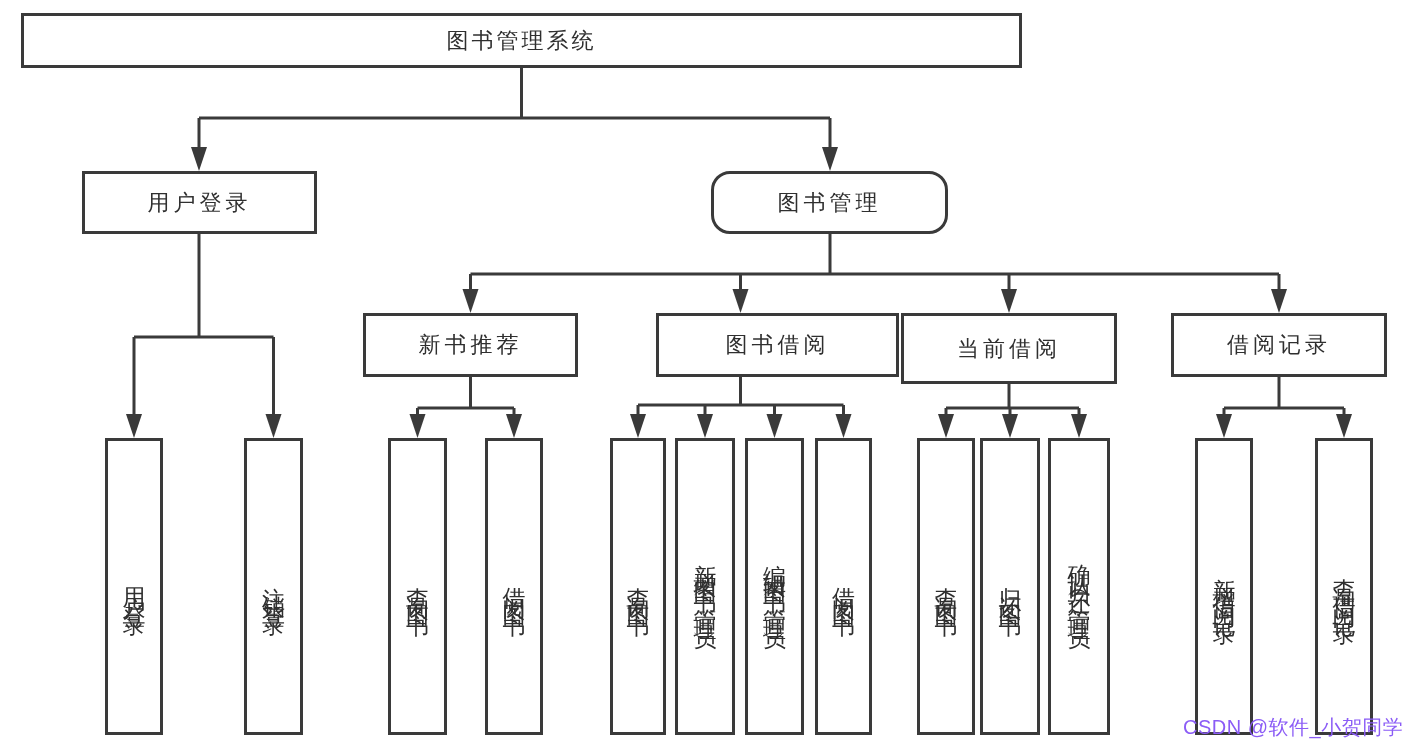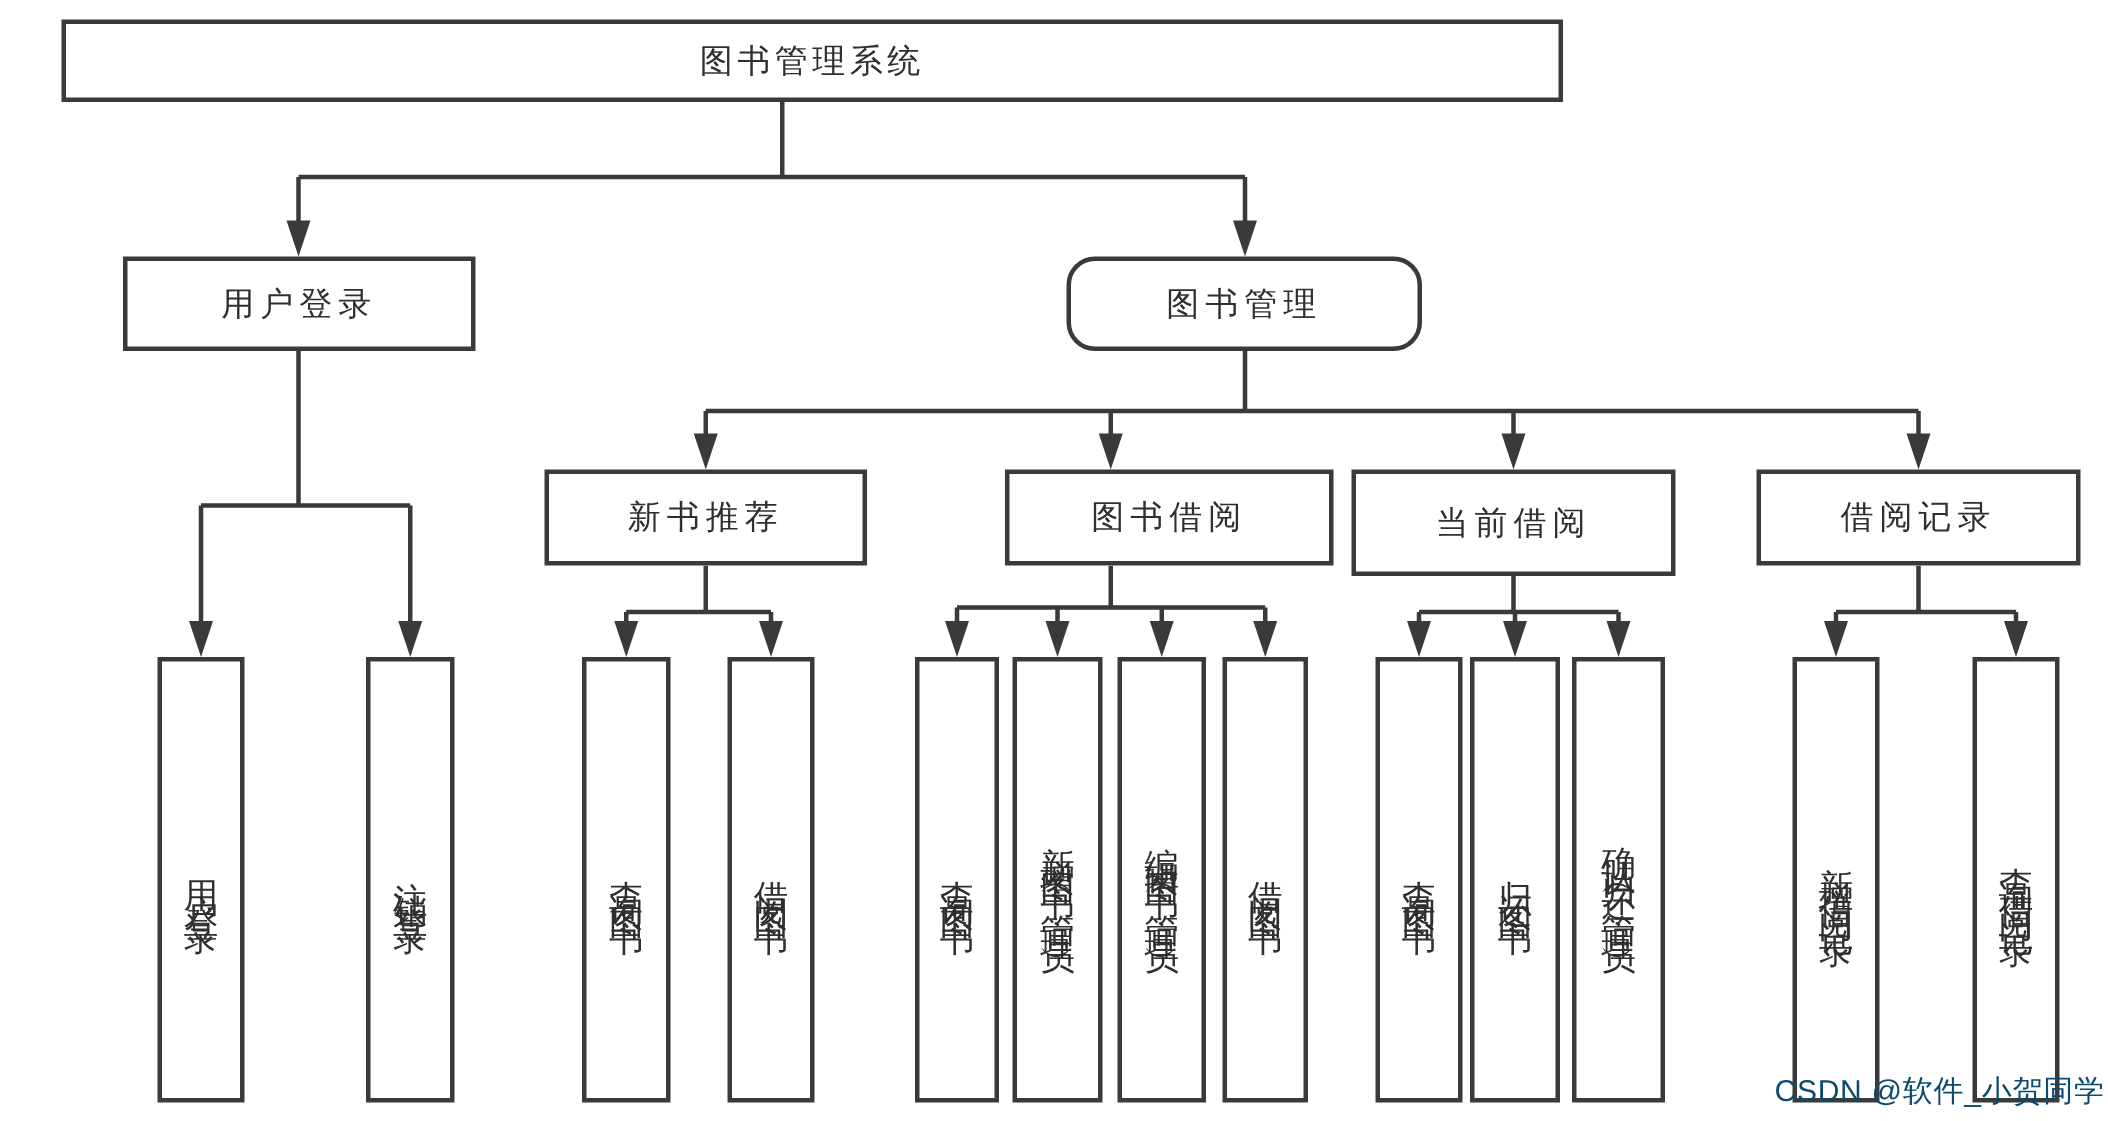--- a/index.html
+++ b/index.html
@@ -37,21 +37,21 @@
     line-height: 1;
     white-space: nowrap;
     color: #2f2f2f;
   }
   .watermark {
     position: absolute;
     left: 1183px;
     top: 714px;
     z-index: 10;
     font-size: 20px;
-    color: #0c4a6e;
+    color: #8b5cf6;
     letter-spacing: 0.5px;
     white-space: nowrap;
   }
 </style>
 </head>
 <body>
 
 <div id="canvas">
 
   <svg id="connectors" width="1405" height="747" viewBox="0 0 1405 747">
@@ -87,35 +87,35 @@
       <polygon points="766.5,414 782.5,414 774.5,438"></polygon>
       <polygon points="835.5,414 851.5,414 843.5,438"></polygon>
       <polygon points="938,414 954,414 946,438"></polygon>
       <polygon points="1002,414 1018,414 1010,438"></polygon>
       <polygon points="1071,414 1087,414 1079,438"></polygon>
       <polygon points="1216,414 1232,414 1224,438"></polygon>
       <polygon points="1336,414 1352,414 1344,438"></polygon>
     </g>
   </svg>
 
-  <div class="node hnode root-node" style="left:21px; top:13px; width:1001px; height:55px;margin-left:20px;">
+  <div class="node hnode root-node" style="left:21px; top:13px; width:1001px; height:55px;">
     <span>图书管理系统</span>
   </div>
 
   <div class="node hnode" style="left:82px; top:171px; width:235px; height:63px;">
     <span>用户登录</span>
   </div>
   <div class="node hnode" style="left:711px; top:171px; width:237px; height:63px;border-radius:19px;">
     <span>图书管理</span>
   </div>
 
   <div class="node hnode" style="left:363px; top:313px; width:215px; height:64px;">
     <span>新书推荐</span>
   </div>
-  <div class="node hnode" style="left:670px; top:313px; width:219px; height:64px;">
+  <div class="node hnode" style="left:656px; top:313px; width:243px; height:64px;">
     <span>图书借阅</span>
   </div>
   <div class="node hnode" style="left:901px; top:313px; width:216px; height:71px;">
     <span>当前借阅</span>
   </div>
   <div class="node hnode" style="left:1171px; top:313px; width:216px; height:64px;">
     <span>借阅记录</span>
   </div>
 
   <div class="node leaf" style="left:105px; top:438px; width:58px; height:297px;">

